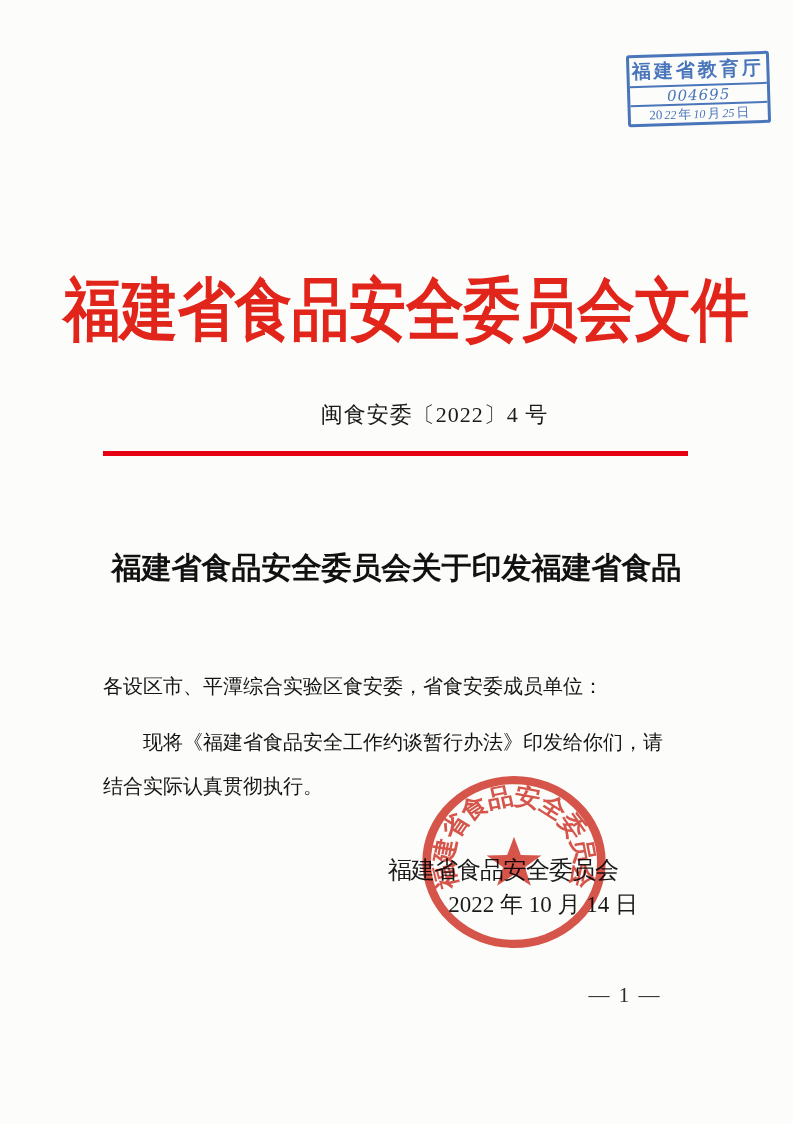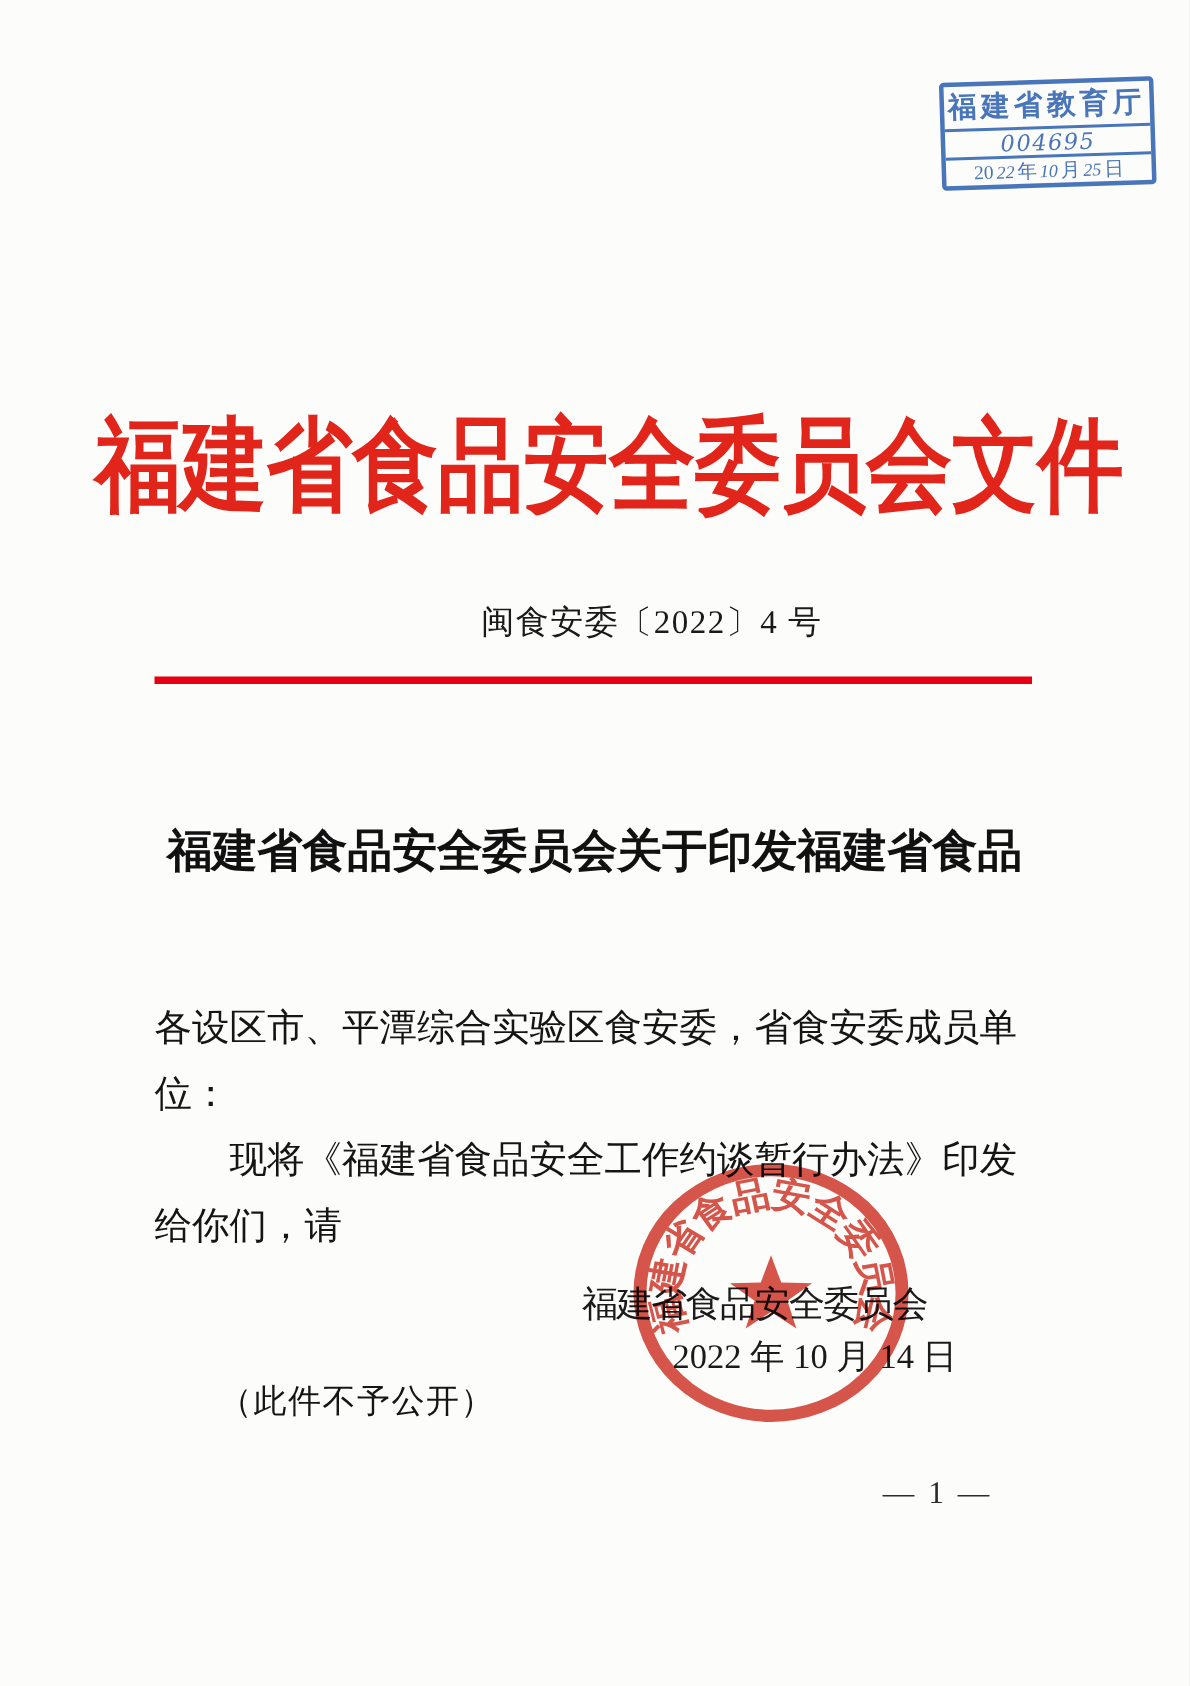--- a/index.html
+++ b/index.html
@@ -88,24 +88,24 @@
     left:0;top:546px;width:793px;
     text-align:center;
     font-size:30px;line-height:44px;
     font-weight:bold;
     color:#111;
   }
   
   .body-text{
     position:absolute;
     left:103px;top:664px;width:592px;
-    font-size:25px;line-height:44px;
+    font-size:20px;line-height:44px;
     color:#151515;
   }
-  .body-text .indent{text-indent:2em;}
+  .body-text .indent{text-indent:2em;margin-top:12px;}
   
   .sig-org{
     position:absolute;
     left:358px;top:855px;width:290px;
     text-align:center;
     font-size:24px;line-height:30px;
     color:#1b1b1b;
     letter-spacing:-1px;
   }
   .sig-date{
@@ -166,26 +166,26 @@
 
   <div class="red-line"></div>
 
   <div class="notice-title">
     <div>福建省食品安全委员会关于印发福建省食品</div>
   </div>
 
   <div class="body-text">
     <div>各设区市、平潭综合实验区食安委，省食安委成员单位：</div>
     <div class="indent">现将《福建省食品安全工作约谈暂行办法》印发给你们，请</div>
+    <div>结合实际认真贯彻执行。</div>
   </div>
 
   <div class="sig-org">福建省食品安全委员会</div>
   <div class="sig-date">2022 年 10 月 14 日</div>
 
-  <div class="confidential">（此件不予公开）</div>
 
   <svg class="seal" viewBox="0 0 200 200" preserveAspectRatio="none">
     <circle cx="100" cy="100" r="91" fill="none" stroke="#d23a2e" stroke-width="9"></circle>
     <path id="sealArc" d="M 42 127.1 A 64 64 0 1 1 158 127.1" fill="none"></path>
     <text font-size="27" font-weight="bold" fill="#d23a2e" font-family="Liberation Serif, DejaVu Serif, serif">
       <textPath href="#sealArc" startOffset="0" textLength="256" lengthAdjust="spacing">福建省食品安全委员会</textPath>
     </text>
     <polygon fill="#d23a2e" points="100,72 107.1,92.3 128.5,92.7 111.4,105.7 117.6,126.3 100,114 82.4,126.3 88.6,105.7 71.5,92.7 92.9,92.3">
     </polygon>
   </svg>

